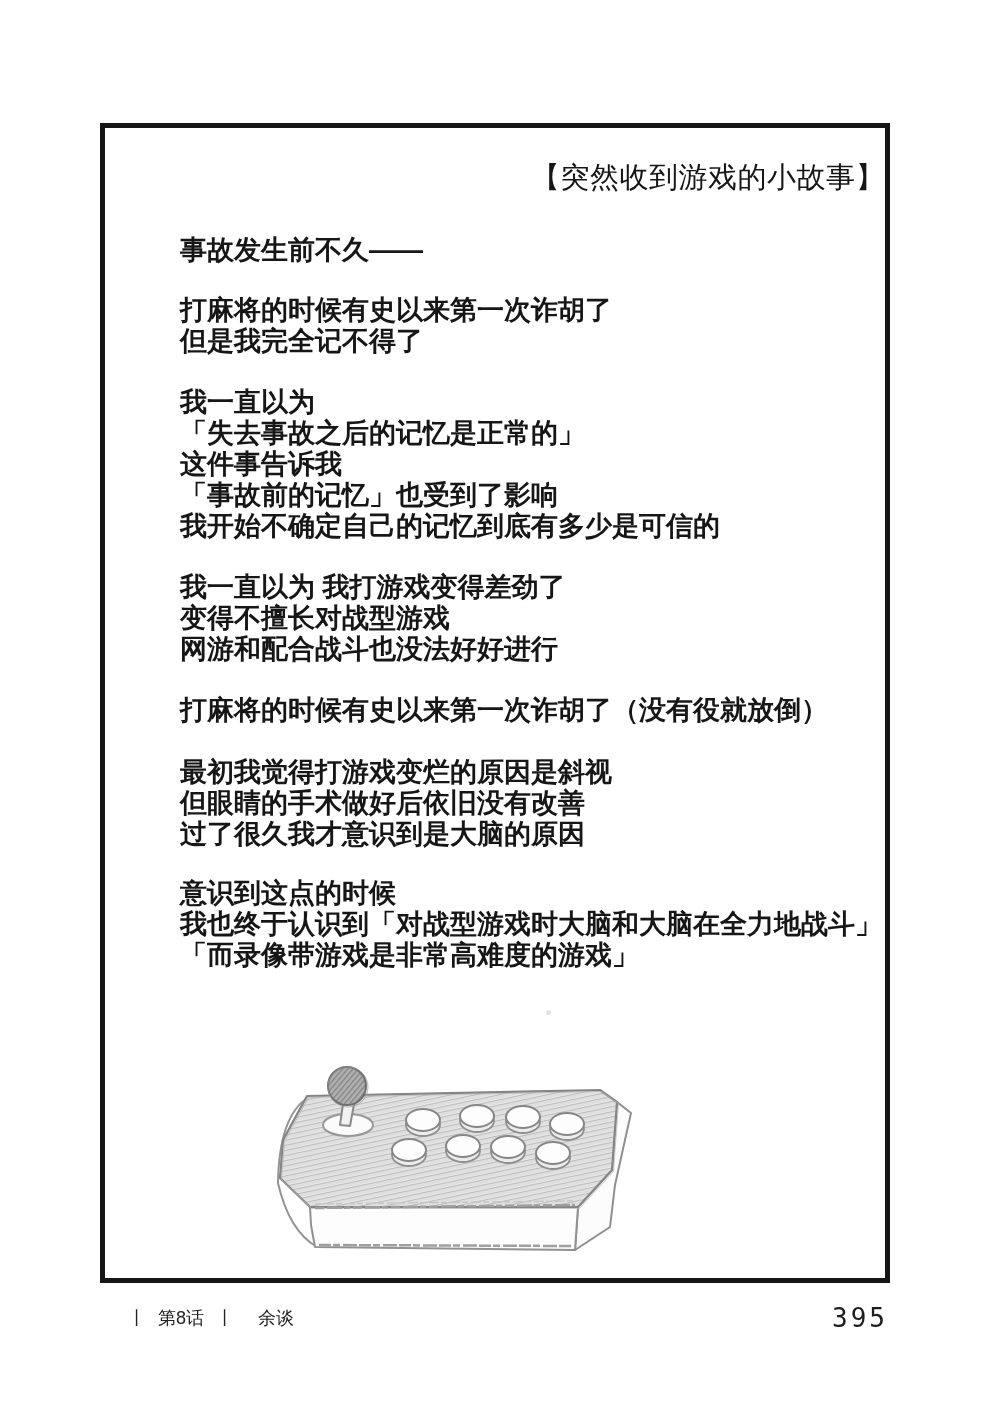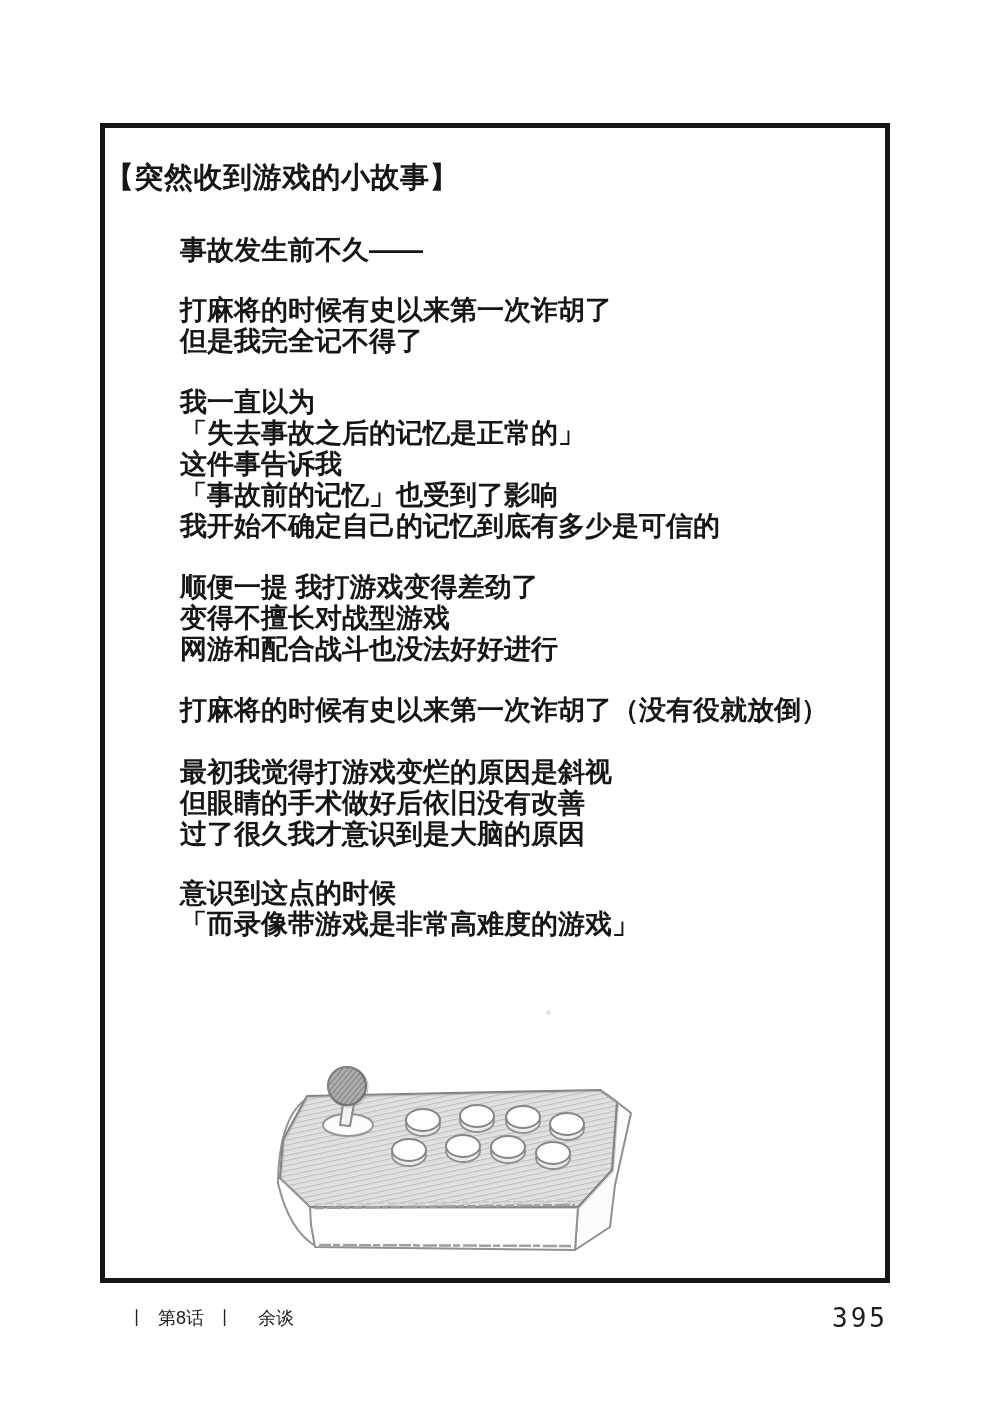--- a/index.html
+++ b/index.html
@@ -9,22 +9,22 @@
     font-family:"Liberation Sans", sans-serif;
   }
   .frame{
     position:absolute;left:100px;top:123px;
     width:780px;height:1150px;
     border:5px solid #161616;
     background:#ffffff;
   }
   .title{
     position:absolute;left:0;top:33px;width:100%;
-    text-align:left;
-    font-size:29px;line-height:32px;font-weight:700;
+    text-align:right;
+    font-size:29px;line-height:32px;font-weight:400;
     letter-spacing:0.5px;white-space:nowrap;
   }
   .text{position:absolute;left:75px;top:0;width:705px;height:100%;text-decoration:underline;}
   .para{position:absolute;left:0;white-space:nowrap;}
   .para .line{
     font-size:27px;line-height:31px;font-weight:600;
     letter-spacing:0px;
   }
   .para-1{top:107px}
   .para-2{top:167px}
@@ -66,34 +66,35 @@
         <div class="line">但是我完全记不得了</div>
       </div>
       <div class="para para-3">
         <div class="line">我一直以为</div>
         <div class="line">「失去事故之后的记忆是正常的」</div>
         <div class="line">这件事告诉我</div>
         <div class="line">「事故前的记忆」也受到了影响</div>
         <div class="line">我开始不确定自己的记忆到底有多少是可信的</div>
       </div>
       <div class="para para-4">
-        <div class="line">顺便一提 我打游戏变得差劲了</div>
+        <div class="line">我一直以为 我打游戏变得差劲了</div>
         <div class="line">变得不擅长对战型游戏</div>
         <div class="line">网游和配合战斗也没法好好进行</div>
       </div>
       <div class="para para-5">
         <div class="line">打麻将的时候有史以来第一次诈胡了（没有役就放倒）</div>
       </div>
       <div class="para para-6">
         <div class="line">最初我觉得打游戏变烂的原因是斜视</div>
         <div class="line">但眼睛的手术做好后依旧没有改善</div>
         <div class="line">过了很久我才意识到是大脑的原因</div>
       </div>
       <div class="para para-7">
         <div class="line">意识到这点的时候</div>
+        <div class="line">我也终于认识到「对战型游戏时大脑和大脑在全力地战斗」</div>
         <div class="line">「而录像带游戏是非常高难度的游戏」</div>
       </div>
     </div>
 
   <svg class="illo" viewBox="0 0 362 200" xmlns="http://www.w3.org/2000/svg">
     <defs>
       <pattern id="hatchDeck" width="5" height="5" patternUnits="userSpaceOnUse" patternTransform="rotate(78)">
         <rect width="5" height="5" fill="#e7e7e7"></rect>
         <line x1="0.5" y1="0" x2="0.5" y2="5" stroke="#bcbcbc" stroke-width="1.4"></line>
         <line x1="3" y1="0" x2="3" y2="5" stroke="#d2d2d2" stroke-width="0.8"></line>

